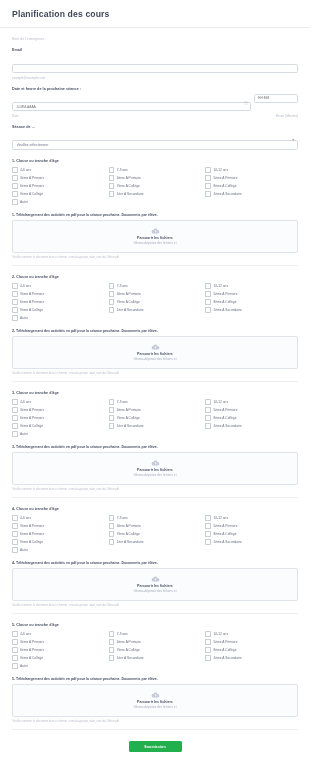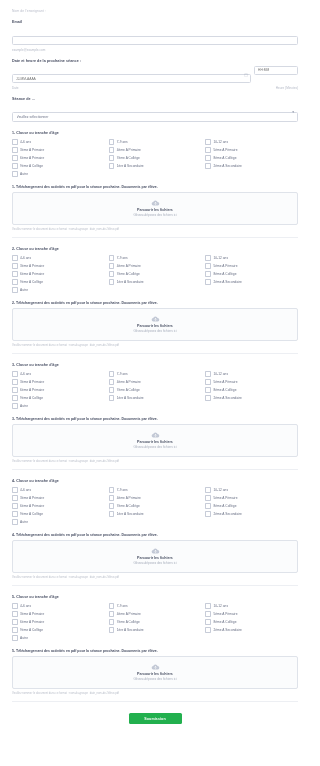--- a/index.html
+++ b/index.html
@@ -269,20 +269,23 @@
     cursor: pointer;
     font-family: "Liberation Sans", sans-serif;
     letter-spacing: 0.1px;
   }
 </style>
 </head>
 <body>
 
 <div class="page">
 
+  <div class="header">
+    <div class="header-title">Planification des cours</div>
+  </div>
 
   <div class="form-body">
 
     <div class="teacher-line">Nom de l'enseignant :</div>
 
     <div class="field-block">
       <div class="field-label">Email</div>
       <input class="text-input" type="text" placeholder="" style="">
       <div class="hint">example@example.com</div>
     </div>

